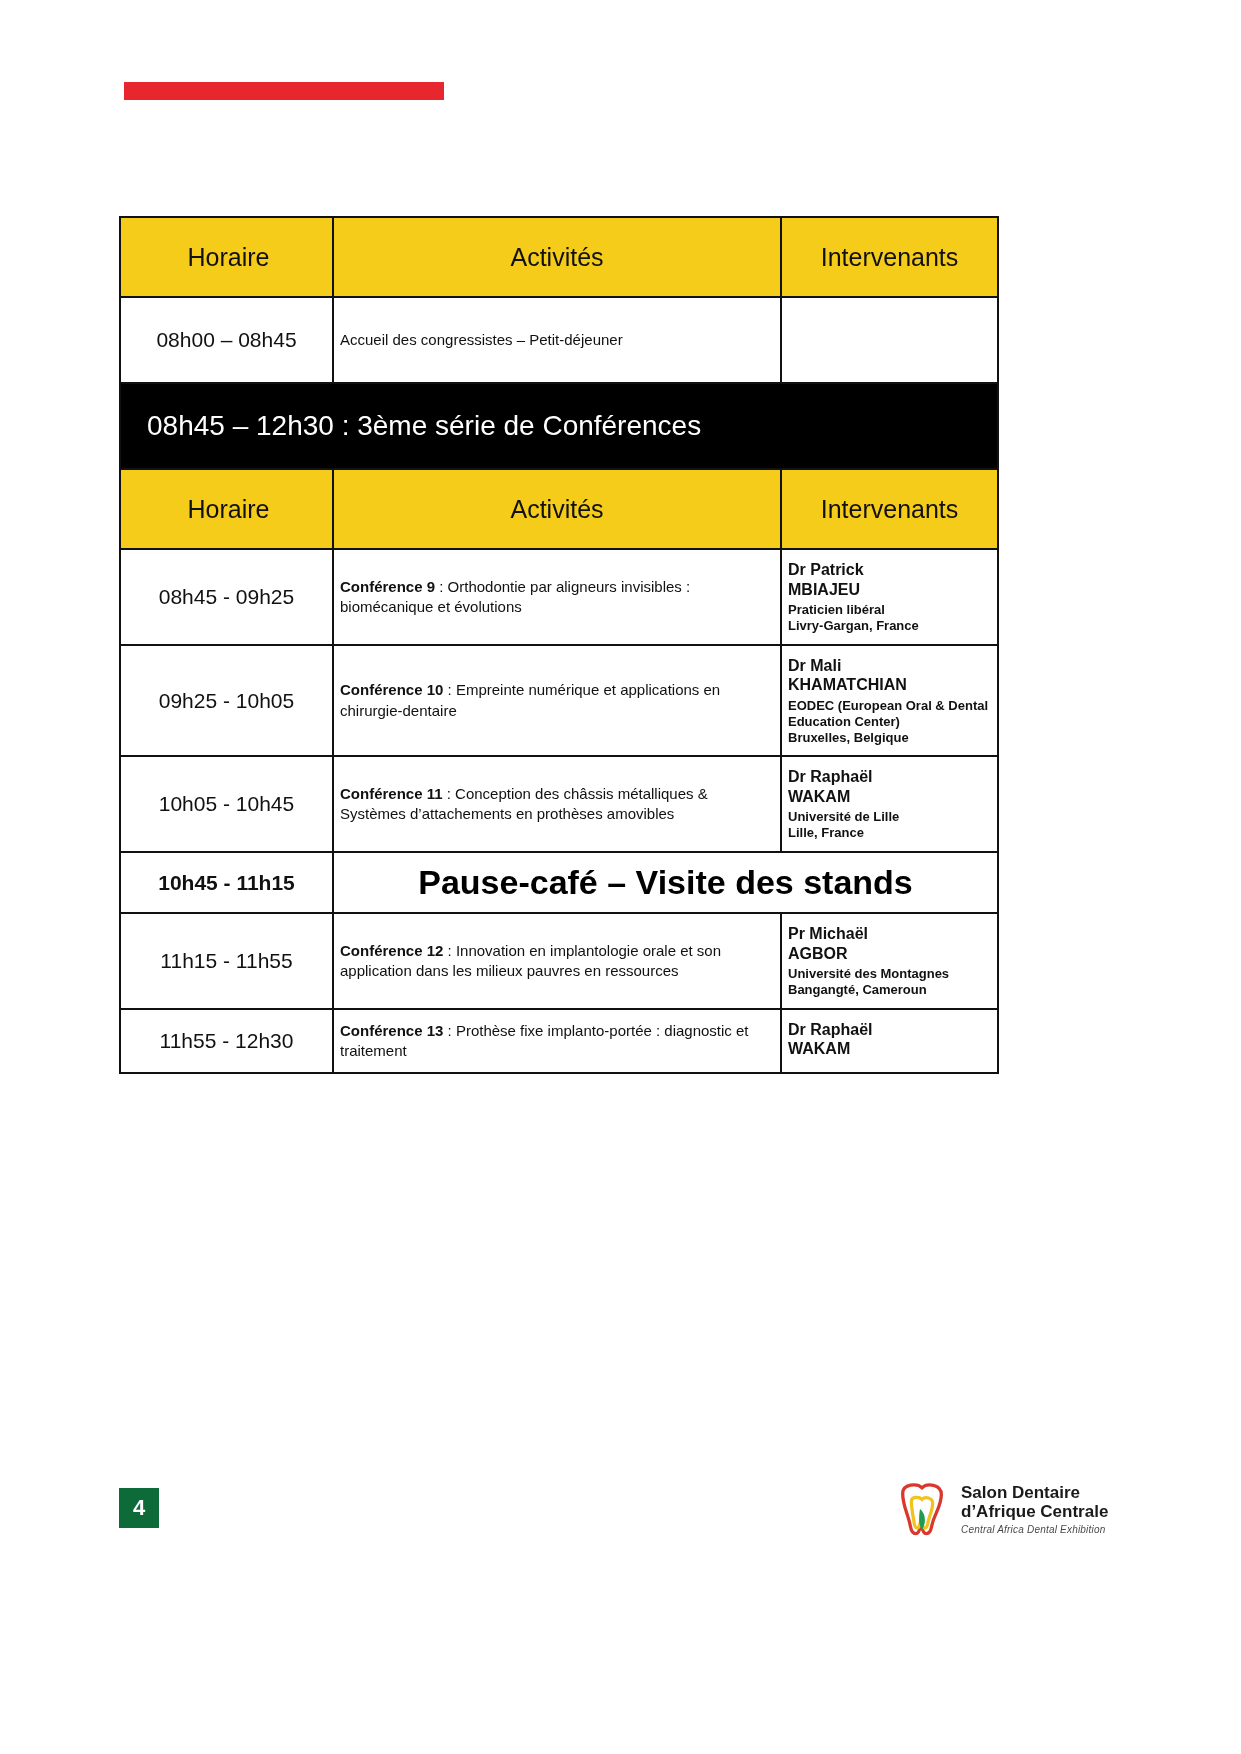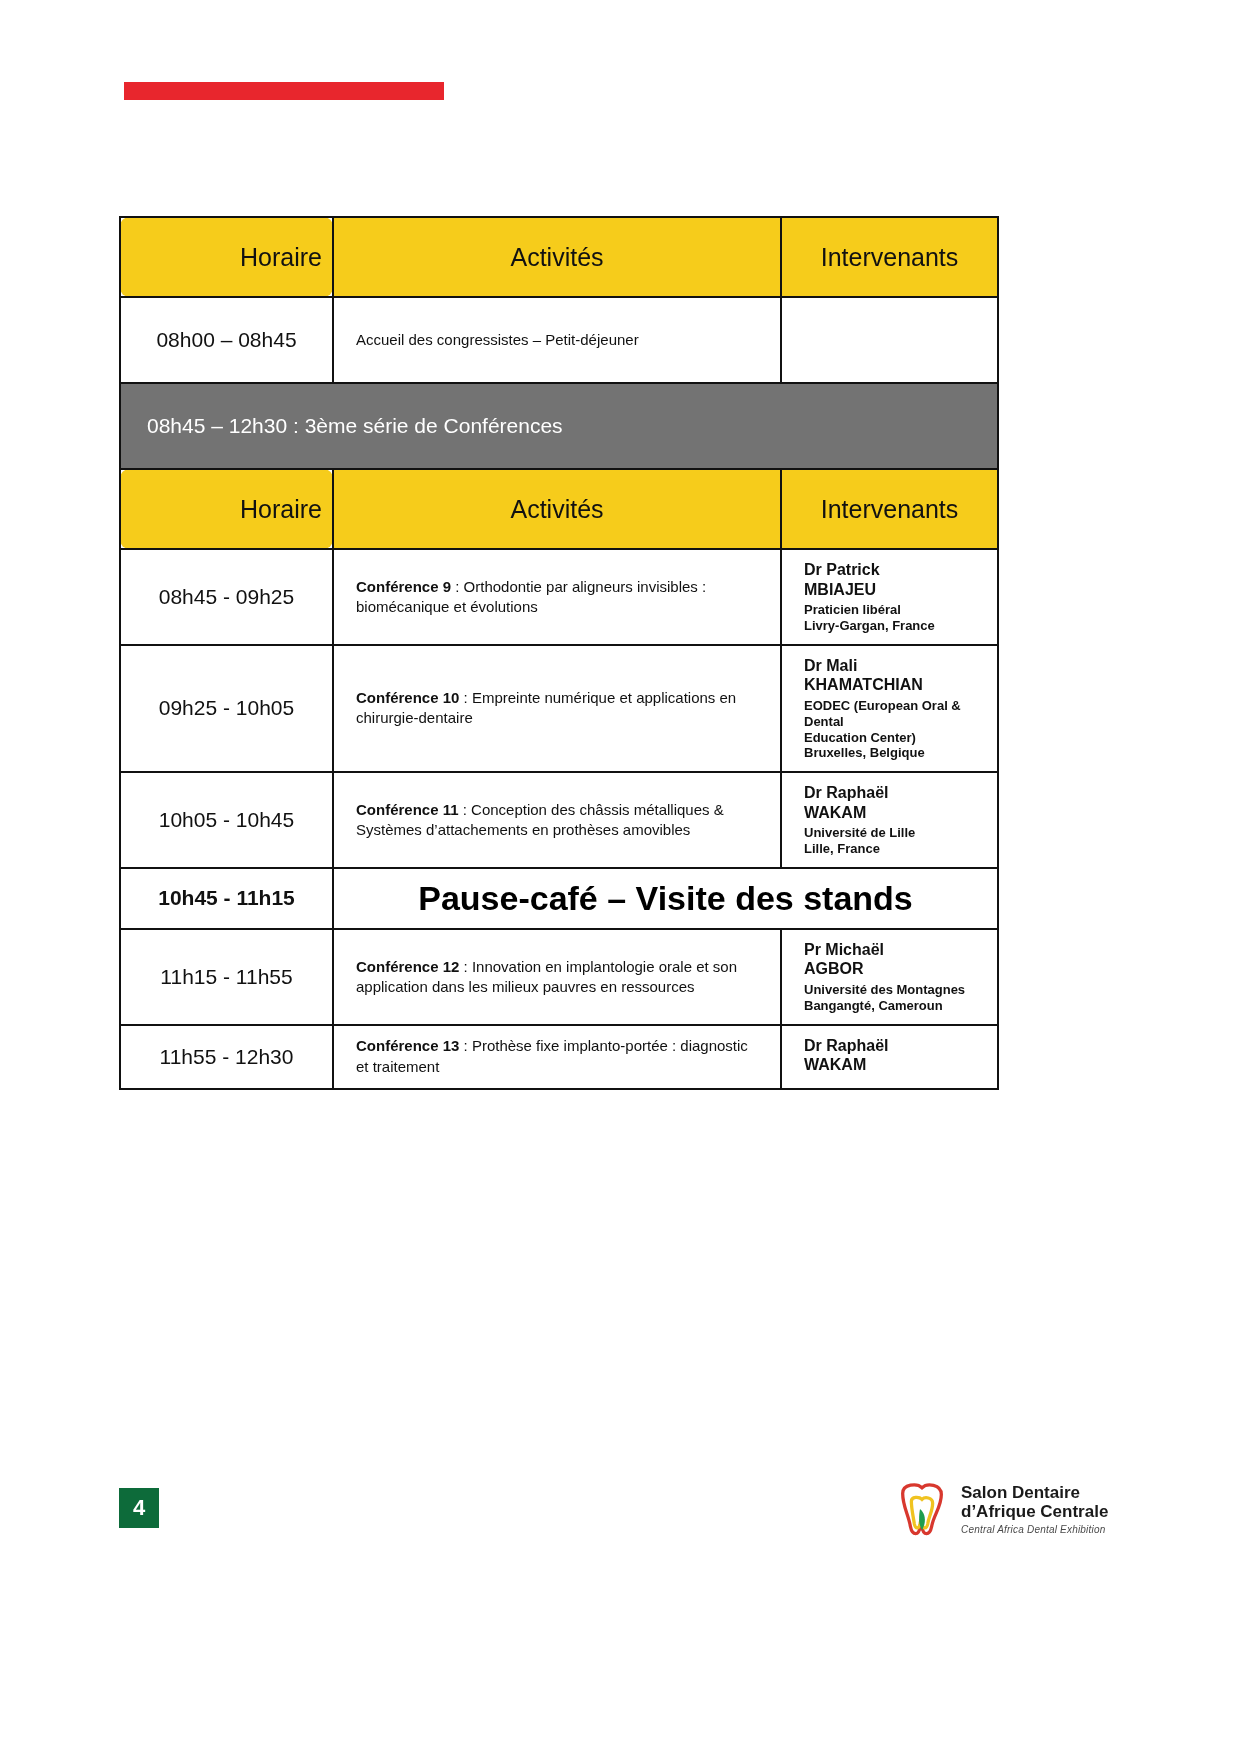--- a/index.html
+++ b/index.html
@@ -93,46 +93,45 @@
     position: absolute;
     left: 119px;
     top: 216px;
     width: 878px;
     border-collapse: collapse;
     table-layout: fixed;
   }
   .schedule td, .schedule th {
     border: 2px solid #111111;
     vertical-align: middle;
-    padding: 10px 22px;
+    padding: 10px 6px;
     background: #ffffff;
   }
   col.c-time { width: 213px; }
   col.c-act  { width: 448px; }
   col.c-spk  { width: 217px; }
 
   .hdr td {
     background: #f6cc1b;
     text-align: center;
     font-size: 25px;
     font-weight: 400;
     color: #111111;
     padding: 13px 10px;
     height: 52px;
   }
   .hdr td.left-head {
-    text-align: right;
+    text-align: center;
     padding-left: 14px;
-    border-radius: 9px;
   }
 
   .band td {
-    background: #737373;
+    background: #000000;
     color: #ffffff;
-    font-size: 21px;
+    font-size: 28px;
     padding: 18px 26px;
     height: 48px;
     margin-left: 20px;
   }
 
   .time-cell {
     text-align: center;
     font-size: 21px;
     color: #111111;
     white-space: nowrap;

